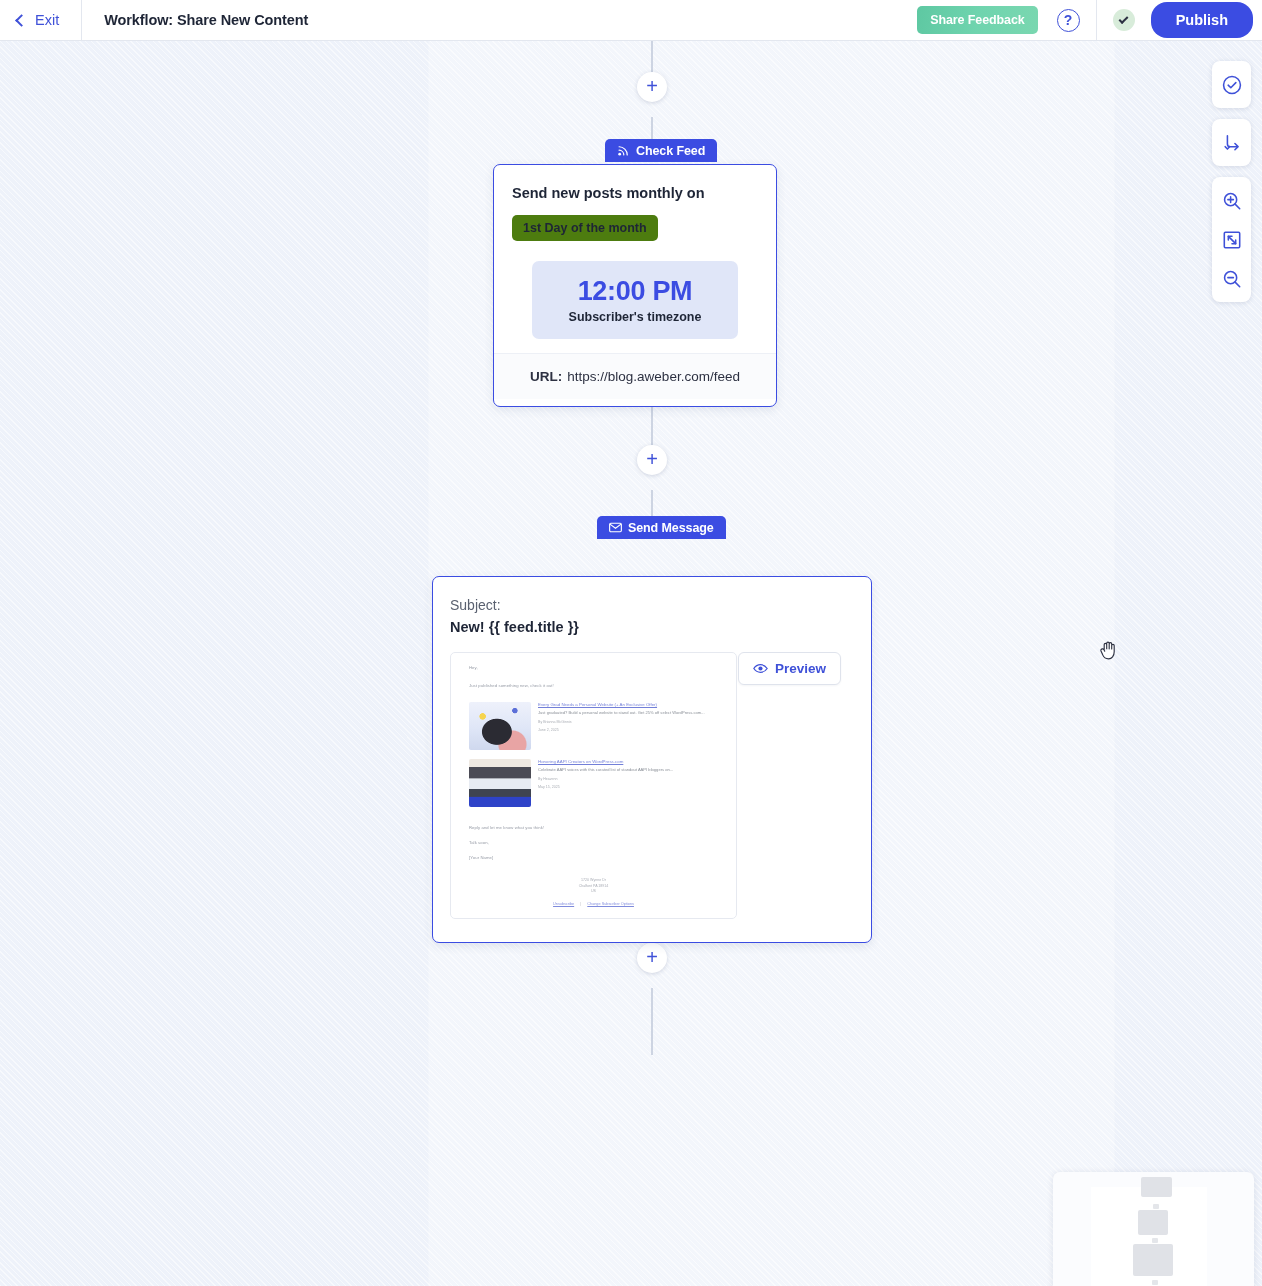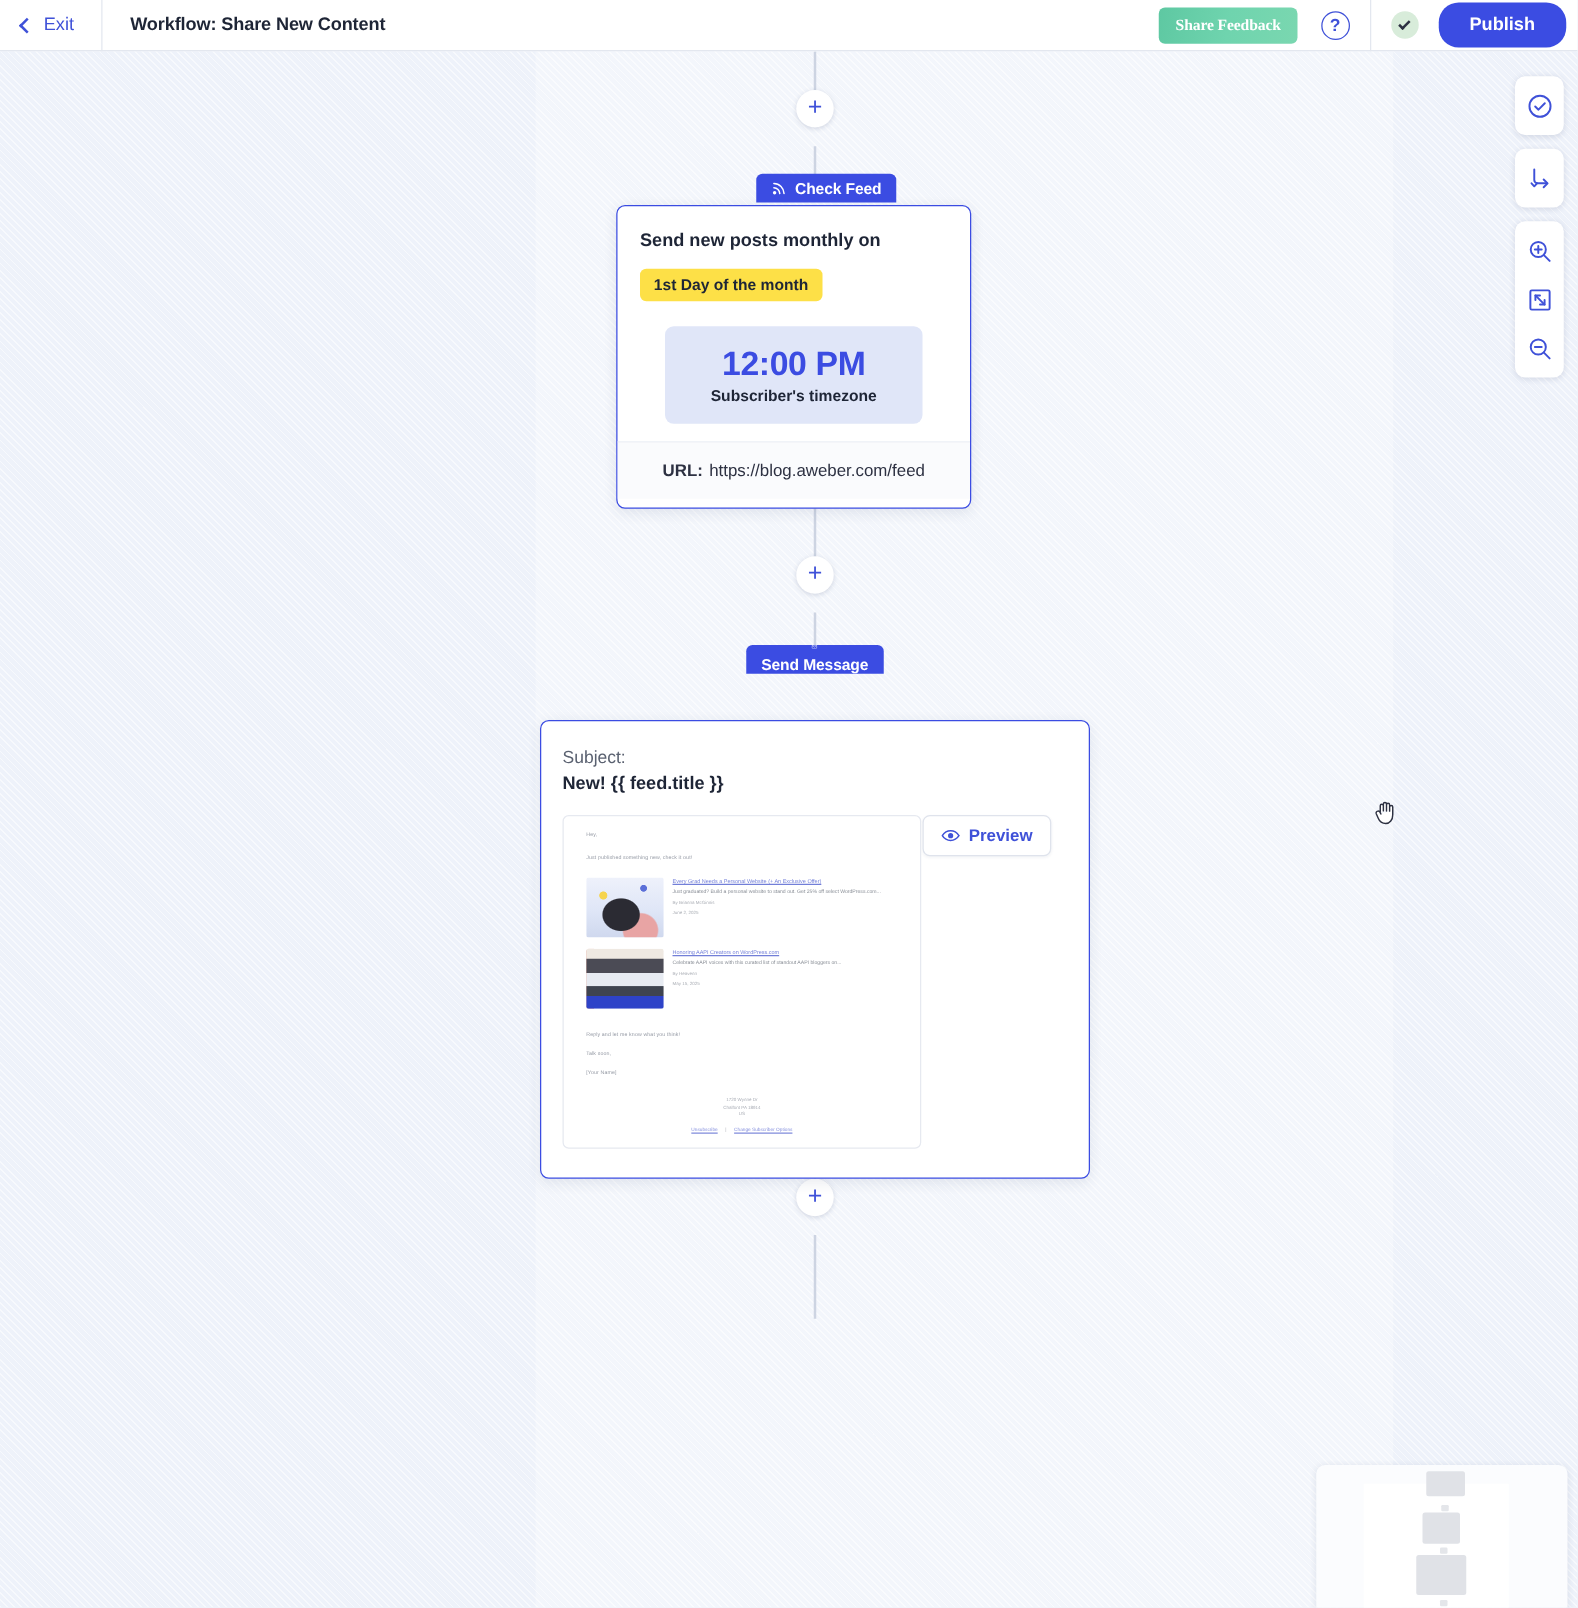--- a/index.html
+++ b/index.html
@@ -60,21 +60,20 @@
   #share-feedback {
     background: linear-gradient(100deg, #5ec8a2 0%, #6fd4ae 50%, #7ad7b0 100%);
     color: #ffffff;
     font-size: 12.5px;
     font-weight: 700;
     border: none;
     border-radius: 5px;
     padding: 7px 13px;
     cursor: pointer;
     letter-spacing: -0.1px;
-    font-family: Liberation Serif, serif;
   }
   #help-btn {
     width: 23px; height: 23px;
     margin: 0 16px 0 19px;
     border: 1.8px solid #3f51d8;
     border-radius: 50%;
     color: #3f51d8;
     font-size: 14px;
     font-weight: 700;
     display: flex;
@@ -204,21 +203,21 @@
   #checkfeed-card { left: 493px; top: 123px; width: 284px; height: 243px; }
   #cf-body { padding: 20px 18px 14px 18px; }
   #cf-heading {
     font-size: 14.5px;
     font-weight: 700;
     color: #1e2536;
     margin-bottom: 14px;
   }
   #cf-pill {
     display: inline-block;
-    background: #fde047;
+    background: #4d7c0f;
     color: #1e2536;
     font-size: 12.5px;
     font-weight: 700;
     border-radius: 5px;
     padding: 6px 11px;
   }
   #cf-timebox {
     margin: 20px auto 0 auto;
     width: 206px; height: 78px;
     background: #e0e6f8;
@@ -517,21 +516,21 @@
         <div id="cf-time">12:00 PM</div>
         <div id="cf-tz">Subscriber's timezone</div>
       </div>
     </div>
     <div id="cf-footer">
       <b>URL:</b>
       <span>https://blog.aweber.com/feed</span>
     </div>
   </div>
 
-  <div class="node-tab" style="left:597px;top:475px;flex-direction:column;">
+  <div class="node-tab" style="left:597px;top:475px;">
     <svg width="13" height="11" viewBox="0 0 16 12">
       <rect x="0.8" y="0.8" width="14.4" height="10.4" rx="1.4" stroke="#fff" stroke-width="1.4" fill="none"></rect>
       <path d="M1.6 2.2 8 7 14.4 2.2" stroke="#fff" stroke-width="1.4" fill="none" stroke-linecap="round" stroke-linejoin="round"></path>
     </svg>
     <span>Send Message</span>
   </div>
 
   <div class="node-card" id="sendmsg-card">
     <div id="sm-body">
       <div id="sm-subject-label">Subject:</div>

